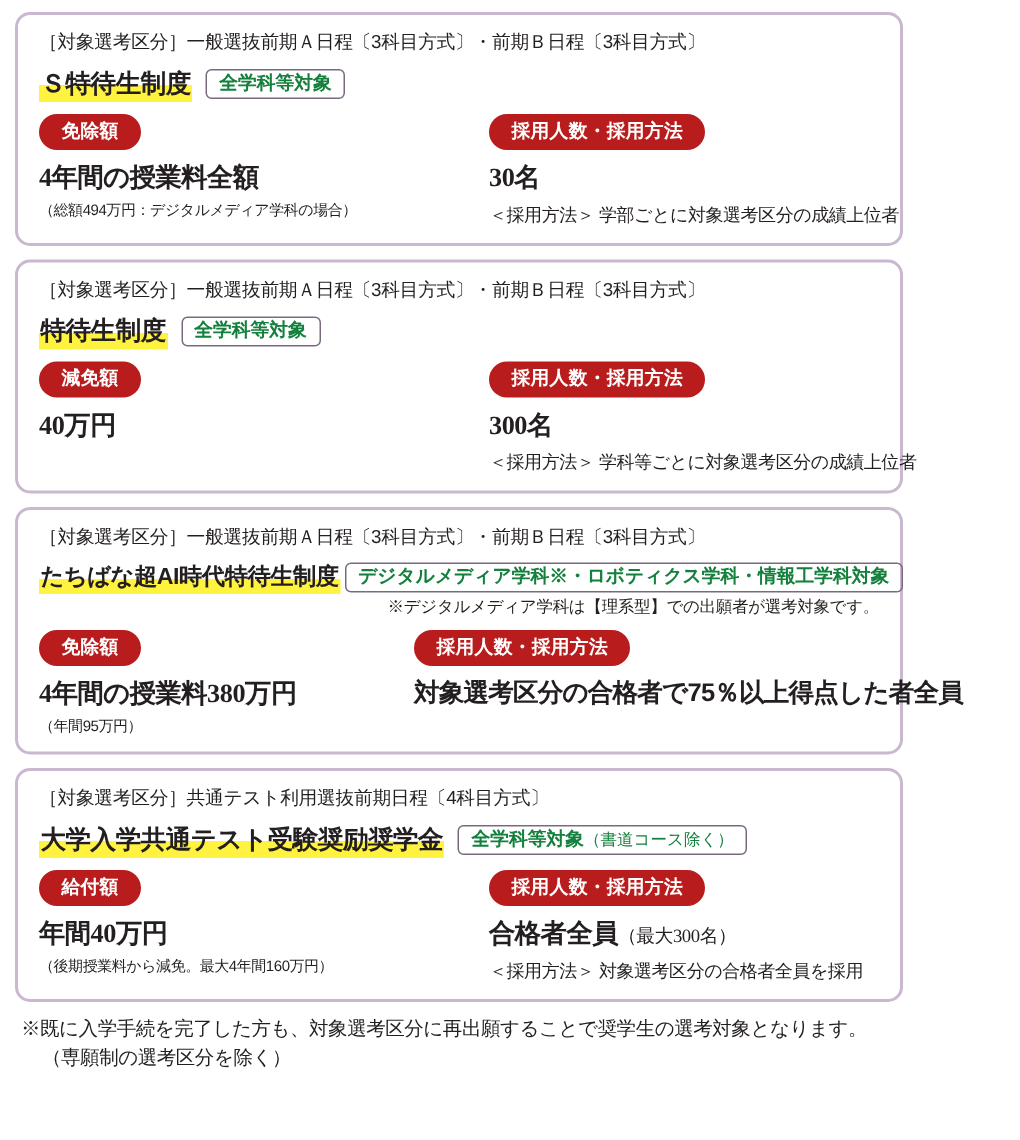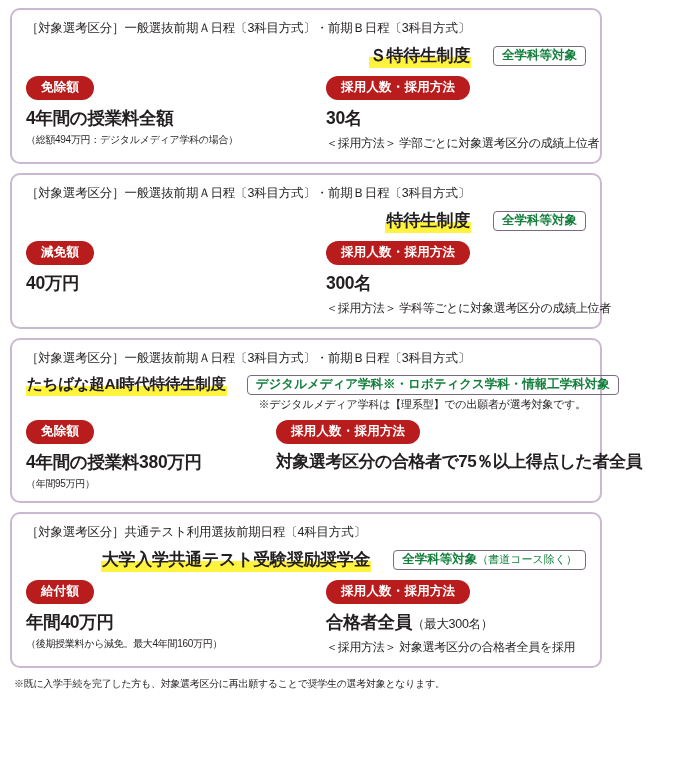--- a/index.html
+++ b/index.html
@@ -33,23 +33,22 @@
   .kubun-line {
     font-size: 12.5px;
     color: #231f20;
     letter-spacing: -0.2px;
     white-space: nowrap;
     margin-bottom: 7px;
   }
   .title-row {
     display: flex;
     align-items: center;
-    gap: 22px;
+    gap: 9px;
     margin-bottom: 8px;
-    justify-content: flex-end;
   }
   .title {
     font-size: 17px;
     font-weight: bold;
     letter-spacing: -0.3px;
     background: linear-gradient(to top, #fff33f 0%, #fff33f 46%, rgba(255,243,63,0) 46%);
     padding: 0 1px 1px 1px;
     white-space: nowrap;
   }
   .title.small {
@@ -90,20 +89,21 @@
     padding: 3px 15px 4px 15px;
     letter-spacing: 0.2px;
     white-space: nowrap;
   }
   .value {
     font-size: 17.5px;
     font-weight: bold;
     margin-top: 6px;
     letter-spacing: -0.3px;
     white-space: nowrap;
+    font-family: Liberation Serif, serif;
   }
   .value .sub {
     font-size: 12.5px;
     font-weight: normal;
   }
   .sub-note {
     font-size: 10px;
     margin-top: 3px;
     letter-spacing: -0.3px;
     white-space: nowrap;
@@ -116,33 +116,33 @@
   }
   .method b { font-weight: normal; }
   .wide-value {
     font-size: 17px;
     font-weight: bold;
     letter-spacing: -0.5px;
     margin-top: 6px;
     white-space: nowrap;
   }
   .footnote {
-    font-size: 10px;
+    font-size: 13px;
     letter-spacing: -0.3px;
     margin: 2px 0 0 4px;
     line-height: 1.45;
   }
   .footnote .indent {
     display: block;
     padding-left: 14px;
   }
   .r3-title-row {
     display: flex;
     align-items: center;
-    gap: 20px;
+    gap: 3px;
     margin-bottom: 3px;
   }
   .r3-cols { display: flex; }
   .r3-left { width: 250px; flex: 0 0 250px; }
 </style>
 </head>
 <body>
 
 <div class="page">
 
@@ -229,15 +229,16 @@
         <div class="method">
           <b>＜採用方法＞</b>
           <span>対象選考区分の合格者全員を採用</span>
         </div>
       </div>
     </div>
   </div>
 
   <div class="footnote">
     <span>※既に入学手続を完了した方も、対象選考区分に再出願することで奨学生の選考対象となります。</span>
+    <span class="indent">（専願制の選考区分を除く）</span>
   </div>
 
 </div>
 
 </body></html>

